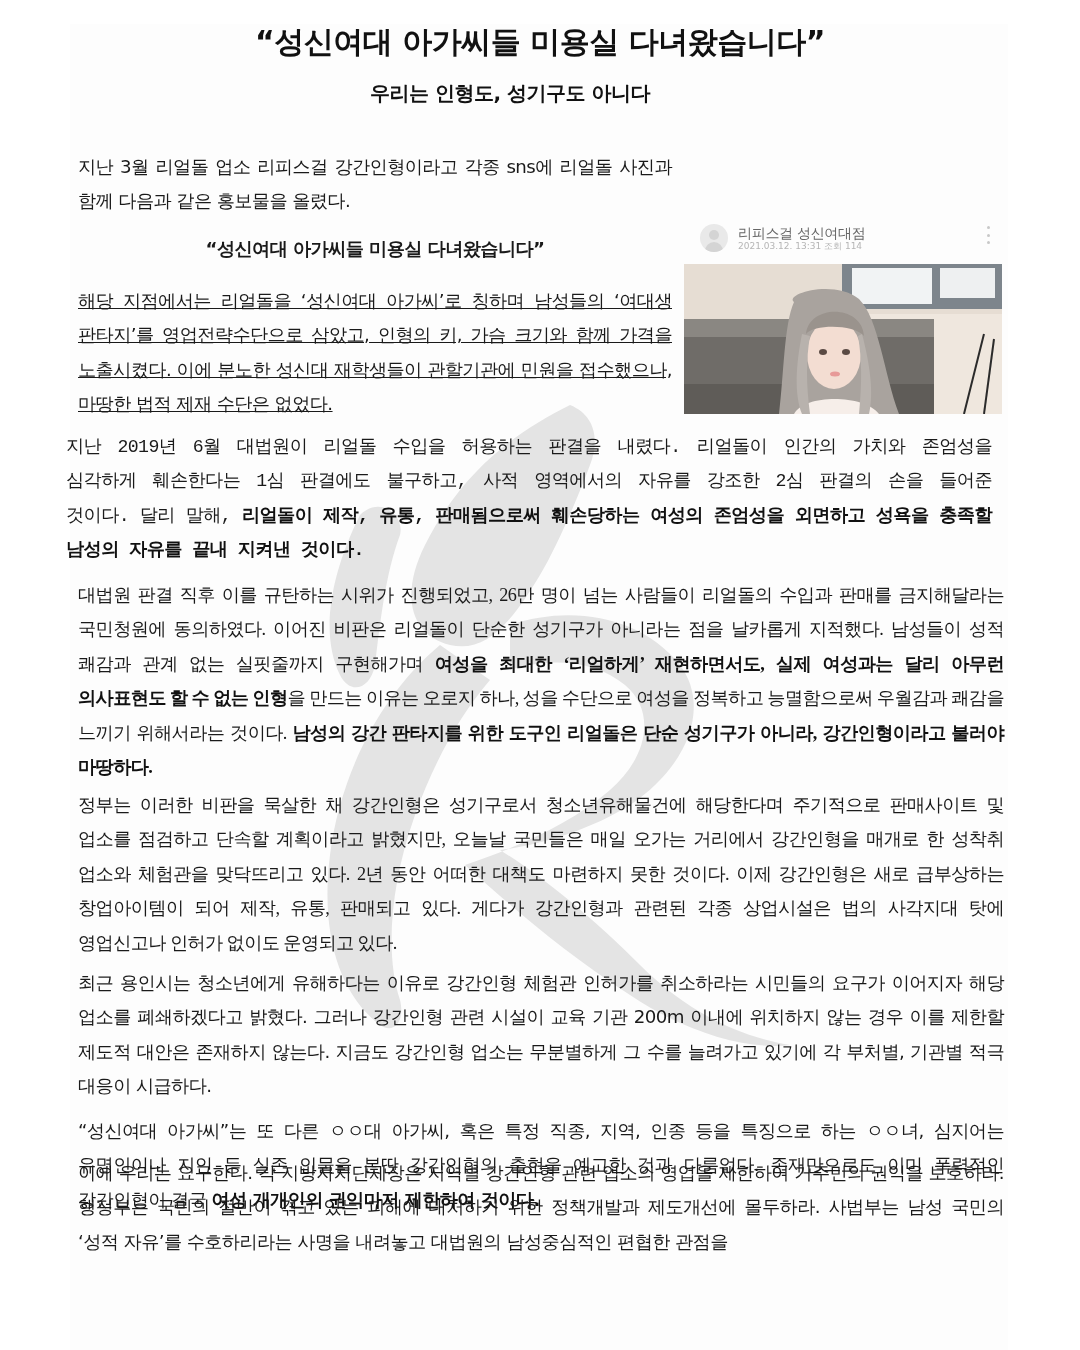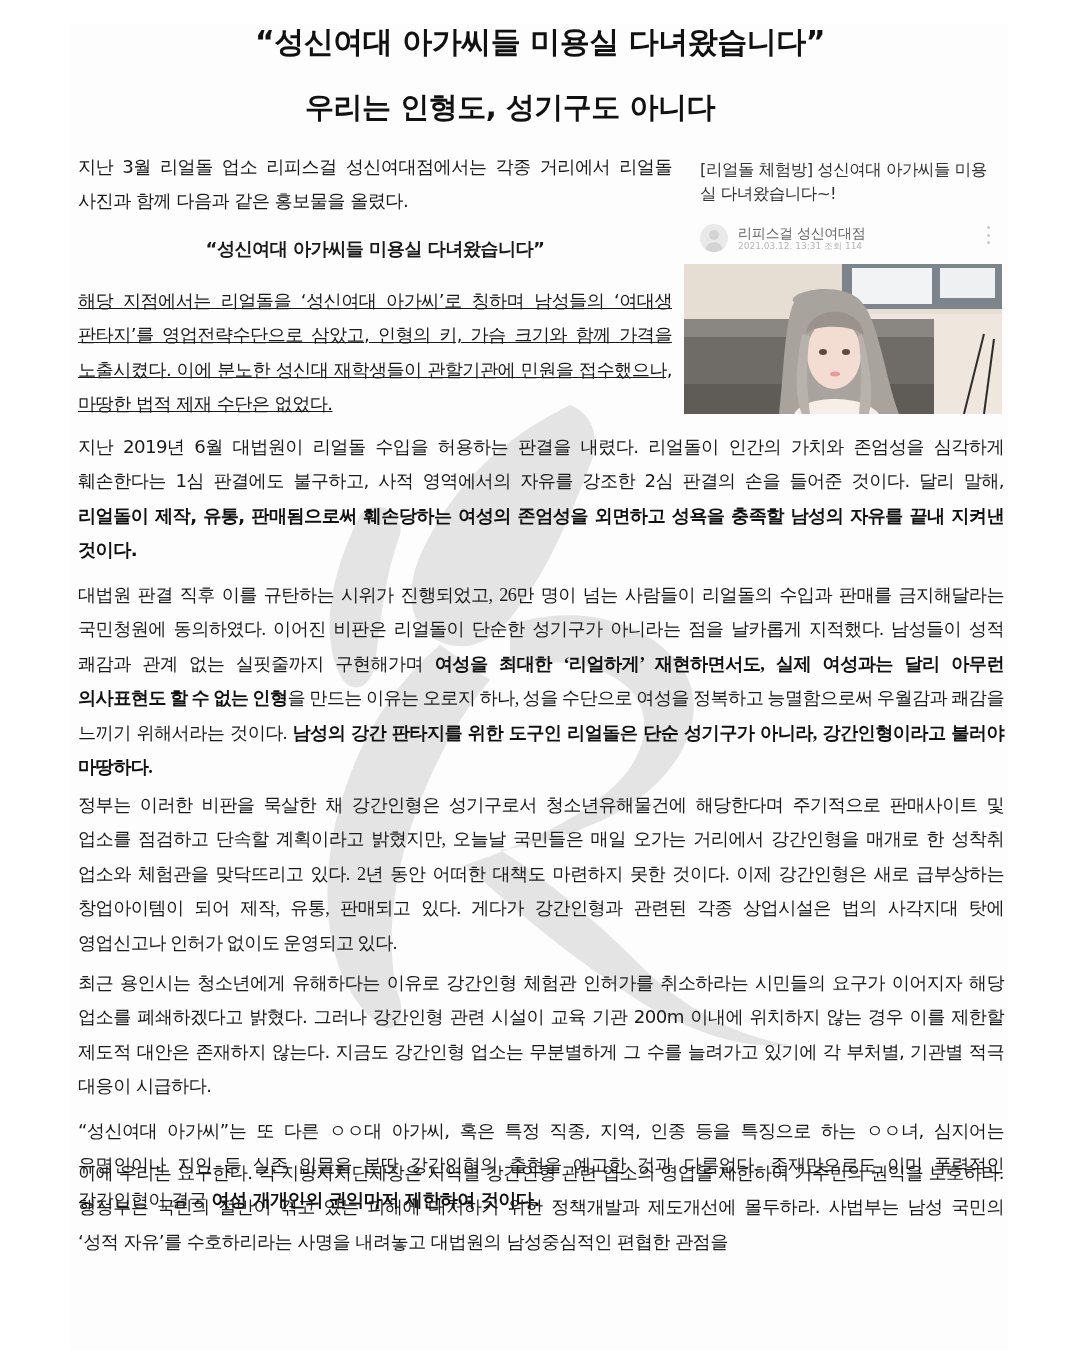--- a/index.html
+++ b/index.html
@@ -16,38 +16,38 @@
       pointer-events: none; z-index: 0;
     }
 
     .title-block { position: absolute; left: 0; top: 0; width: 1080px; text-align: center; z-index: 2; }
     .title-main {
       position: absolute; left: 0; width: 1080px; top: 22px;
       font-size: 30px; font-weight: bold; letter-spacing: -0.5px; color: #111;
     }
     .title-sub {
       position: absolute; left: 0; width: 1020px; top: 80px;
-      font-size: 29px; font-weight: bold; letter-spacing: -0.5px; color: #111; margin-top: 8px;
+      font-size: 20px; font-weight: bold; letter-spacing: -0.5px; color: #111;
     }
 
     .body-text {
       position: absolute; z-index: 2;
       font-size: 18.2px; line-height: 34.4px; color: #1a1a1a;
       letter-spacing: -0.6px; text-align: justify; text-align-last: left;
       word-break: keep-all;
     }
     .body-text b { font-weight: bold; color: #111; }
 
     .p1 { left: 78px; top: 150px; width: 594px; }
     .quote-line {
       position: absolute; left: 78px; top: 232px; width: 594px; text-align: center; z-index: 2;
       font-size: 18.2px; font-weight: bold; letter-spacing: -0.6px; line-height: 34px;
     }
     .p2 { left: 78px; top: 284px; width: 594px; text-decoration: underline; }
-    .p3 { left: 78px; top: 430px; width: 926px; }
+    .p3 { left: 66px; top: 430px; width: 926px; font-family: Liberation Mono, monospace; }
     .p4 { left: 78px; top: 578px; width: 926px; font-family: Liberation Serif, serif; }
     .p5 { left: 78px; top: 788px; width: 926px; font-family: Liberation Serif, serif; }
     .p6 { left: 78px; top: 966px; width: 926px; }
     .p7 { left: 78px; top: 1114px; width: 926px; }
     .p8 { left: 78px; top: 1156px; width: 926px; }
 
     
     .card { position: absolute; left: 684px; top: 150px; width: 320px; height: 266px; z-index: 2; }
     .card-title {
       position: absolute; left: 16px; top: 8px; width: 300px;
@@ -99,37 +99,36 @@
     <path d="M300 230 C 360 210, 430 220, 470 270 C 500 310, 480 370, 420 410 C 380 435, 330 450, 290 455 C 330 480, 380 520, 430 570 C 470 610, 520 640, 580 650 C 540 655, 480 640, 420 600 C 350 555, 300 510, 255 470 C 300 455, 360 430, 400 395 C 440 360, 445 315, 415 290 C 385 265, 340 262, 300 275 Z"></path>
     <path d="M150 120 C 120 180, 110 240, 130 280 C 140 300, 160 295, 165 270 C 170 230, 175 180, 190 140 C 195 120, 170 100, 150 120 Z"></path>
   </g>
 </svg>
 
 <header class="title-block">
   <h1 class="title-main">“성신여대 아가씨들 미용실 다녀왔습니다”</h1>
   <h2 class="title-sub">우리는 인형도, 성기구도 아니다</h2>
 </header>
 
-<p class="body-text p1">지난 3월 리얼돌 업소 리피스걸 성신여대점에서는 각종 거리에서 리얼돌 사진과 함께 다음과 같은 홍보물을 올렸다.</p>
+<p class="body-text p1">지난 3월 리얼돌 업소 리피스걸 강간인형이라고 각종 sns에 리얼돌 사진과 함께 다음과 같은 홍보물을 올렸다.</p>
 <p class="quote-line">“성신여대 아가씨들 미용실 다녀왔습니다”</p>
 <p class="body-text p2">해당 지점에서는 리얼돌을 ‘성신여대 아가씨’로 칭하며 남성들의 ‘여대생 판타지’를 영업전략수단으로 삼았고, 인형의 키, 가슴 크기와 함께 가격을 노출시켰다. 이에 분노한 성신대 재학생들이 관할기관에 민원을 접수했으나, 마땅한 법적 제재 수단은 없었다.</p>
 
 <p class="body-text p3"><span>지난 2019년 6월 대법원이 리얼돌 수입을 허용하는 판결을 내렸다. 리얼돌이 인간의 가치와 존엄성을 심각하게 훼손한다는 1심 판결에도 불구하고, 사적 영역에서의 자유를 강조한 2심 판결의 손을 들어준 것이다. 달리 말해, </span><b>리얼돌이 제작, 유통, 판매됨으로써 훼손당하는 여성의 존엄성을 외면하고 성욕을 충족할 남성의 자유를 끝내 지켜낸 것이다.</b></p>
 
 <p class="body-text p4"><span>대법원 판결 직후 이를 규탄하는 시위가 진행되었고, 26만 명이 넘는 사람들이 리얼돌의 수입과 판매를 금지해달라는 국민청원에 동의하였다. 이어진 비판은 리얼돌이 단순한 성기구가 아니라는 점을 날카롭게 지적했다. 남성들이 성적 쾌감과 관계 없는 실핏줄까지 구현해가며 </span><b>여성을 최대한 ‘리얼하게’ 재현하면서도, 실제 여성과는 달리 아무런 의사표현도 할 수 없는 인형</b><span>을 만드는 이유는 오로지 하나, 성을 수단으로 여성을 정복하고 능멸함으로써 우월감과 쾌감을 느끼기 위해서라는 것이다. </span><b>남성의 강간 판타지를 위한 도구인 리얼돌은 단순 성기구가 아니라, 강간인형이라고 불러야 마땅하다.</b></p>
 
 <p class="body-text p5">정부는 이러한 비판을 묵살한 채 강간인형은 성기구로서 청소년유해물건에 해당한다며 주기적으로 판매사이트 및 업소를 점검하고 단속할 계획이라고 밝혔지만, 오늘날 국민들은 매일 오가는 거리에서 강간인형을 매개로 한 성착취 업소와 체험관을 맞닥뜨리고 있다. 2년 동안 어떠한 대책도 마련하지 못한 것이다. 이제 강간인형은 새로 급부상하는 창업아이템이 되어 제작, 유통, 판매되고 있다. 게다가 강간인형과 관련된 각종 상업시설은 법의 사각지대 탓에 영업신고나 인허가 없이도 운영되고 있다.</p>
 <p class="body-text p6">최근 용인시는 청소년에게 유해하다는 이유로 강간인형 체험관 인허가를 취소하라는 시민들의 요구가 이어지자 해당 업소를 폐쇄하겠다고 밝혔다. 그러나 강간인형 관련 시설이 교육 기관 200m 이내에 위치하지 않는 경우 이를 제한할 제도적 대안은 존재하지 않는다. 지금도 강간인형 업소는 무분별하게 그 수를 늘려가고 있기에 각 부처별, 기관별 적극 대응이 시급하다.</p>
 
 <p class="body-text p7"><span>“성신여대 아가씨”는 또 다른 ㅇㅇ대 아가씨, 혹은 특정 직종, 지역, 인종 등을 특징으로 하는 ㅇㅇ녀, 심지어는 유명인이나 지인 등 실존 인물을 본딴 강간인형의 출현을 예고한 것과 다름없다. 존재만으로도 이미 폭력적인 강간인형이 결국 </span><b>여성 개개인의 권익마저 제한하여 것이다.</b></p>
 
 <p class="body-text p8">이에 우리는 요구한다. 각 지방자치단체장은 지역별 강간인형 관련 업소의 영업을 제한하여 거주민의 권익을 보호하라. 행정부는 국민의 절반이 겪고 있는 피해에 대처하기 위한 정책개발과 제도개선에 몰두하라. 사법부는 남성 국민의 ‘성적 자유’를 수호하리라는 사명을 내려놓고 대법원의 남성중심적인 편협한 관점을</p>
 
 <div class="card">
-  <div class="card-title">[리얼돌 체험방] 성신여대 아가씨들 미용실 다녀왔습니다~!</div>
   <div class="card-meta">
     <div class="avatar"></div>
     <span class="author">리피스걸 성신여대점</span>
     <span class="chat-badge">
       <span class="bubble"></span>
       <span>채팅</span>
     </span>
     <span class="timestamp">2021.03.12. 13:31 조회 114</span>
     <div class="more-icon">
         <span></span>

